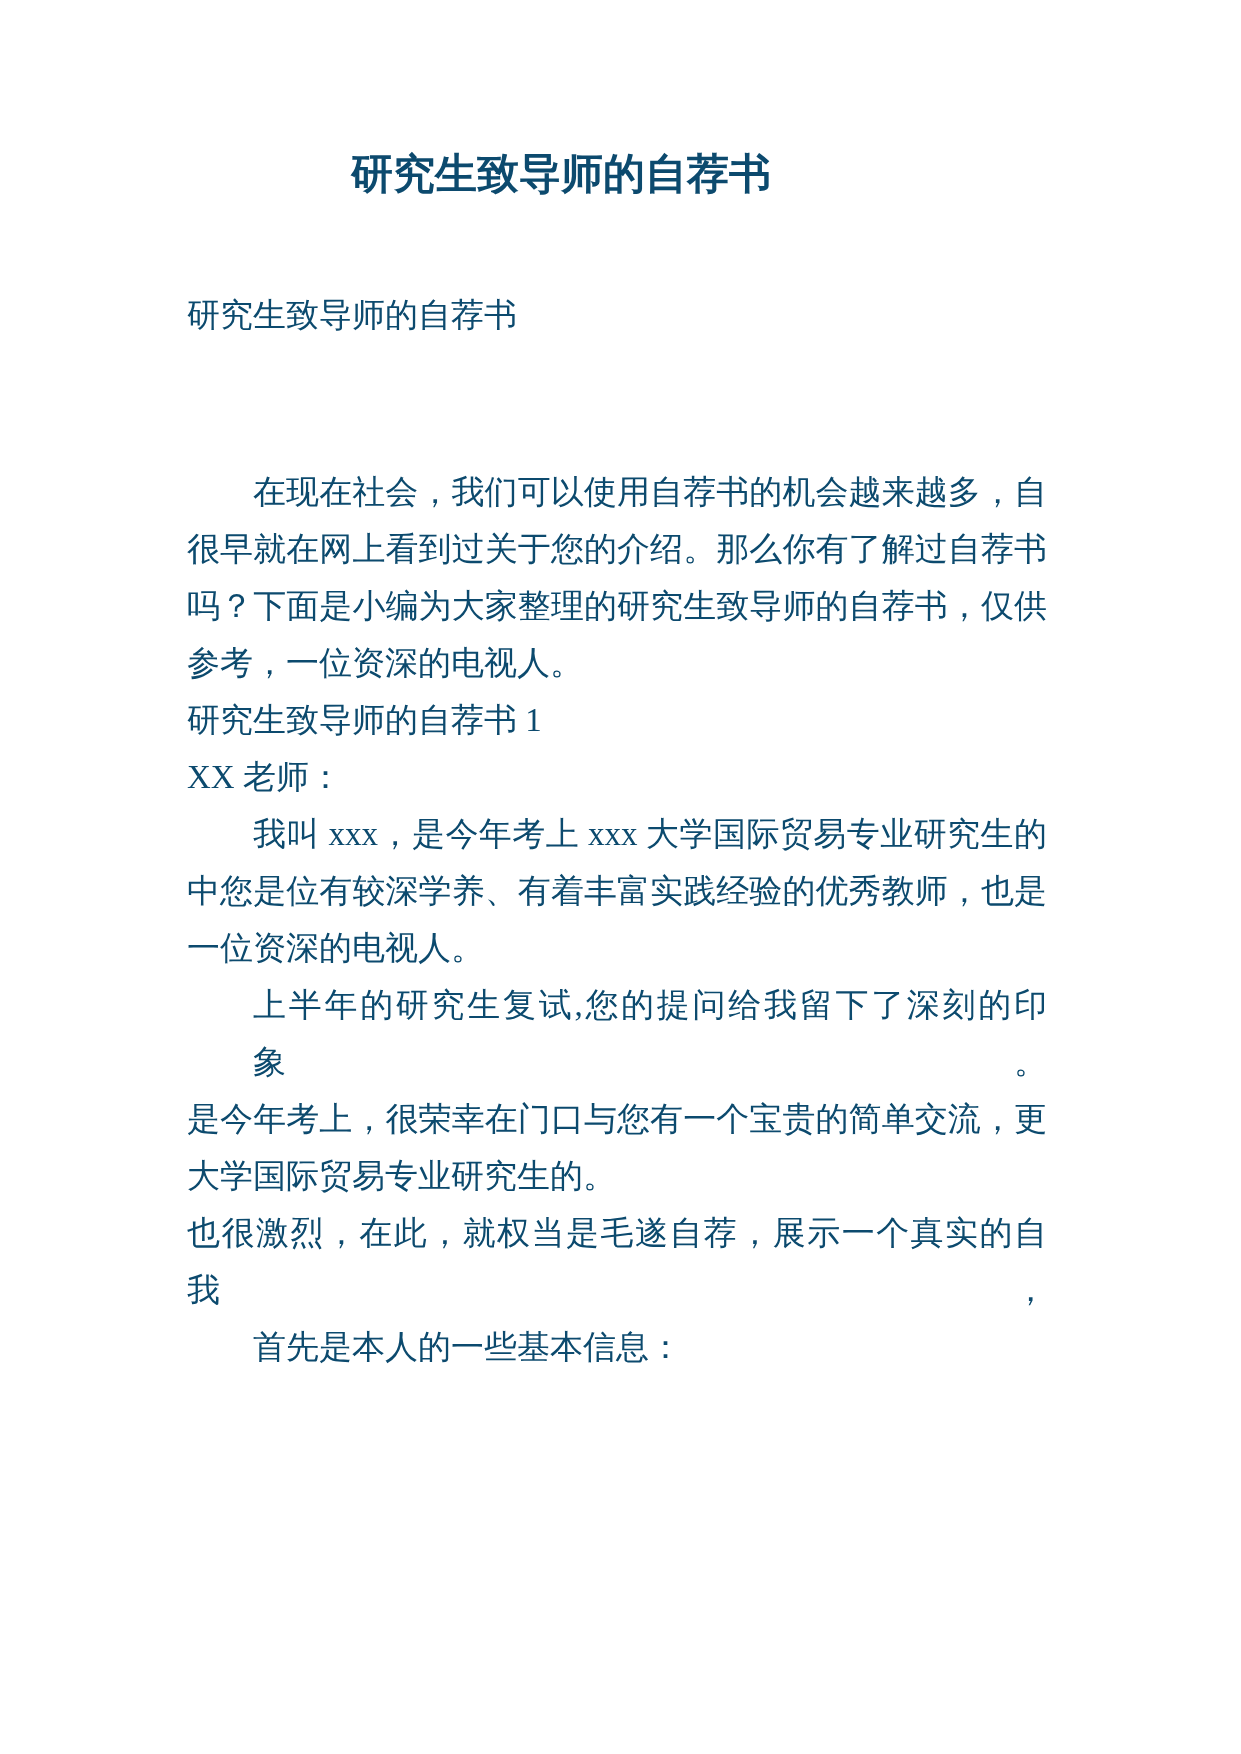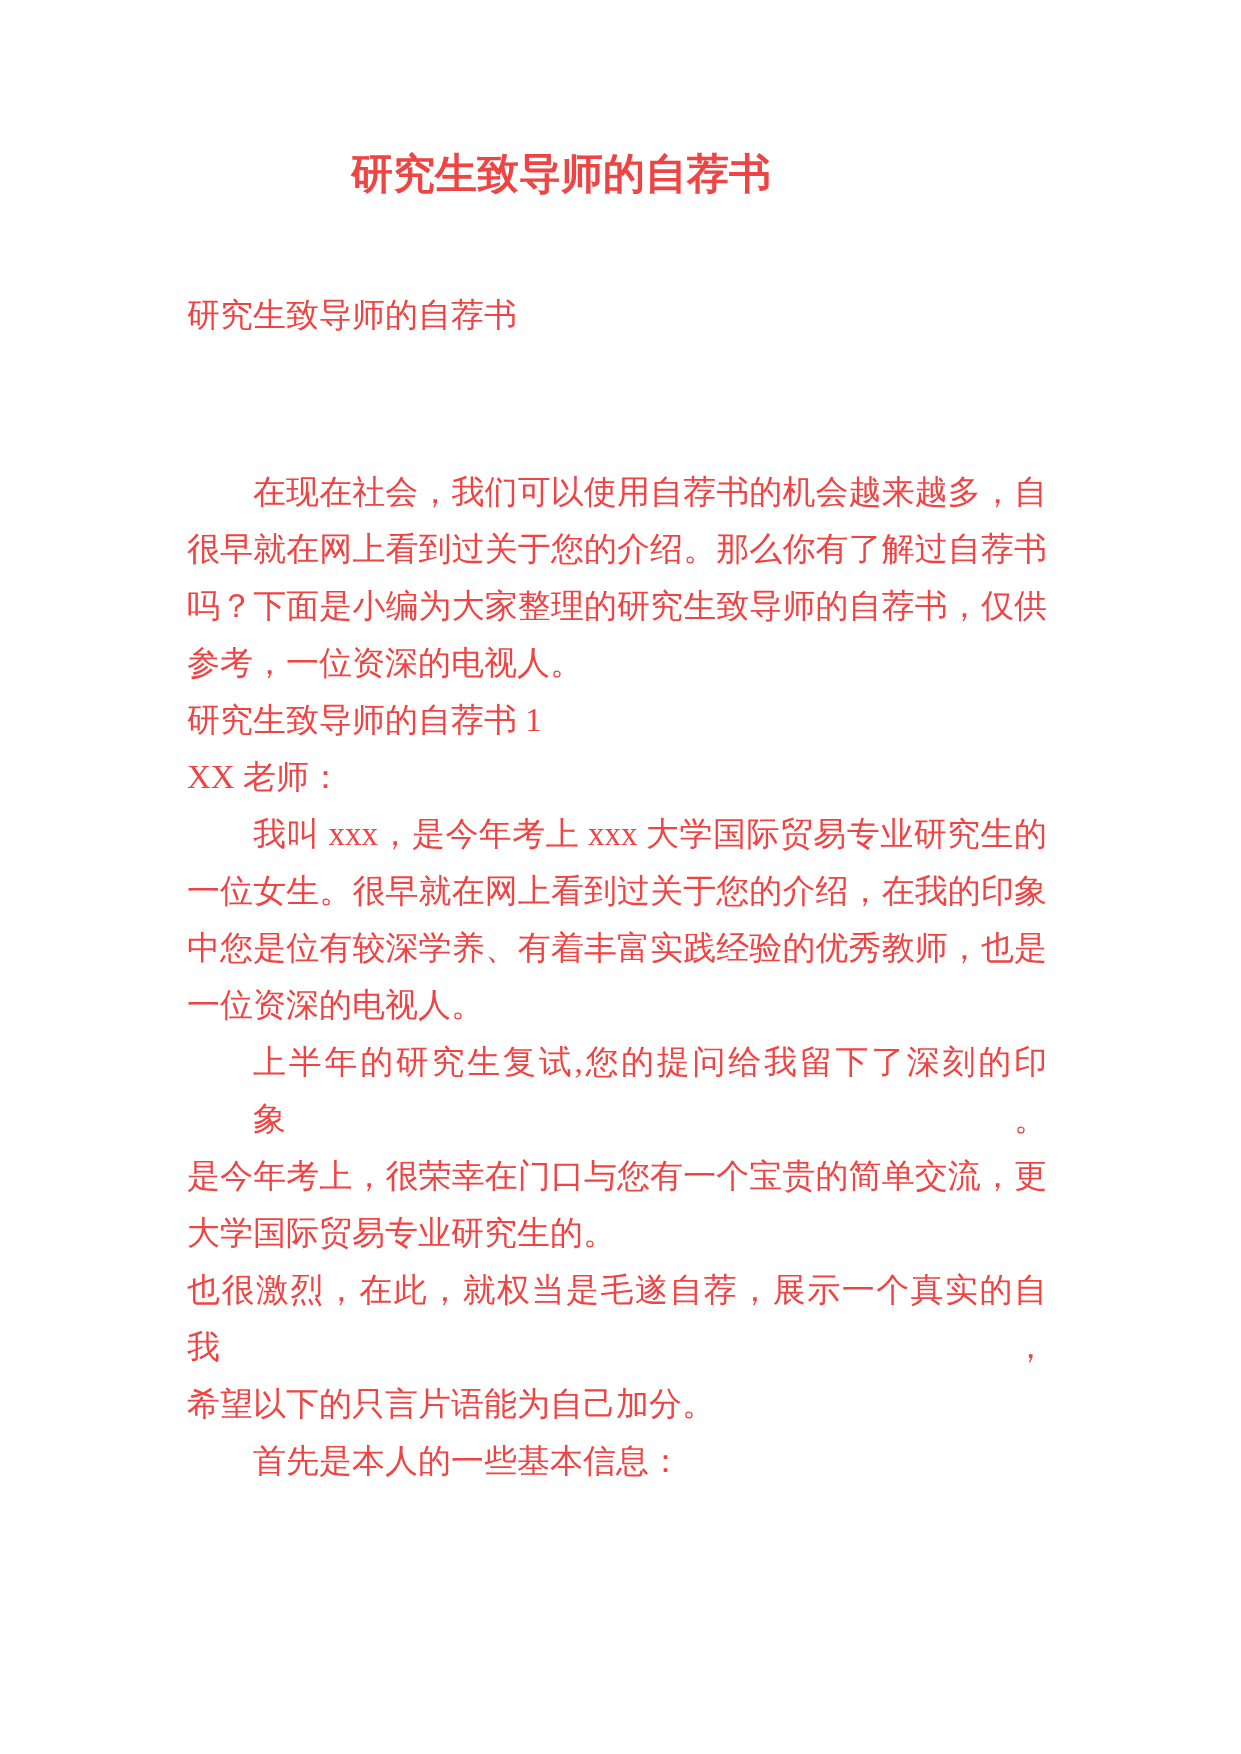--- a/index.html
+++ b/index.html
@@ -8,21 +8,21 @@
     background: #ffffff;
   }
   .page {
     position: relative;
     width: 1241px;
     height: 1754px;
     margin: 0 auto;
     background: #ffffff;
     box-sizing: border-box;
     padding: 144px 194px 0 187px;
-    color: #ef4444;
+    color: #0c4a6e;
     font-family: "Liberation Serif", "DejaVu Serif", serif;
     overflow: hidden;
   }
   .doc-title {
     margin: 0 0 83px 0;
     font-size: 42px;
     line-height: 60px;
     font-weight: bold;
     text-align: center;
     position: relative;
@@ -62,31 +62,29 @@
     <div class="line">参考，一位资深的电视人。</div>
   </div>
 
   <div class="line">研究生致导师的自荐书 1</div>
 
   <div class="line">XX 老师：</div>
 
 
   <div class="para">
     <div class="line jl ind">我叫 xxx，是今年考上 xxx 大学国际贸易专业研究生的</div>
-    <div class="line jl">一位女生。很早就在网上看到过关于您的介绍，在我的印象</div>
     <div class="line jl">中您是位有较深学养、有着丰富实践经验的优秀教师，也是</div>
     <div class="line">一位资深的电视人。</div>
   </div>
 
   <div class="para">
     <div class="line jl ind">上半年的研究生复试,您的提问给我留下了深刻的印象。</div>
     <div class="line jl">是今年考上，很荣幸在门口与您有一个宝贵的简单交流，更</div>
     <div class="line">大学国际贸易专业研究生的。</div>
   </div>
 
   <div class="para">
     <div class="line jl">也很激烈，在此，就权当是毛遂自荐，展示一个真实的自我，</div>
-    <div class="line">希望以下的只言片语能为自己加分。</div>
   </div>
 
   <div class="line ind">首先是本人的一些基本信息：</div>
 
 </div>
 
 </body></html>

